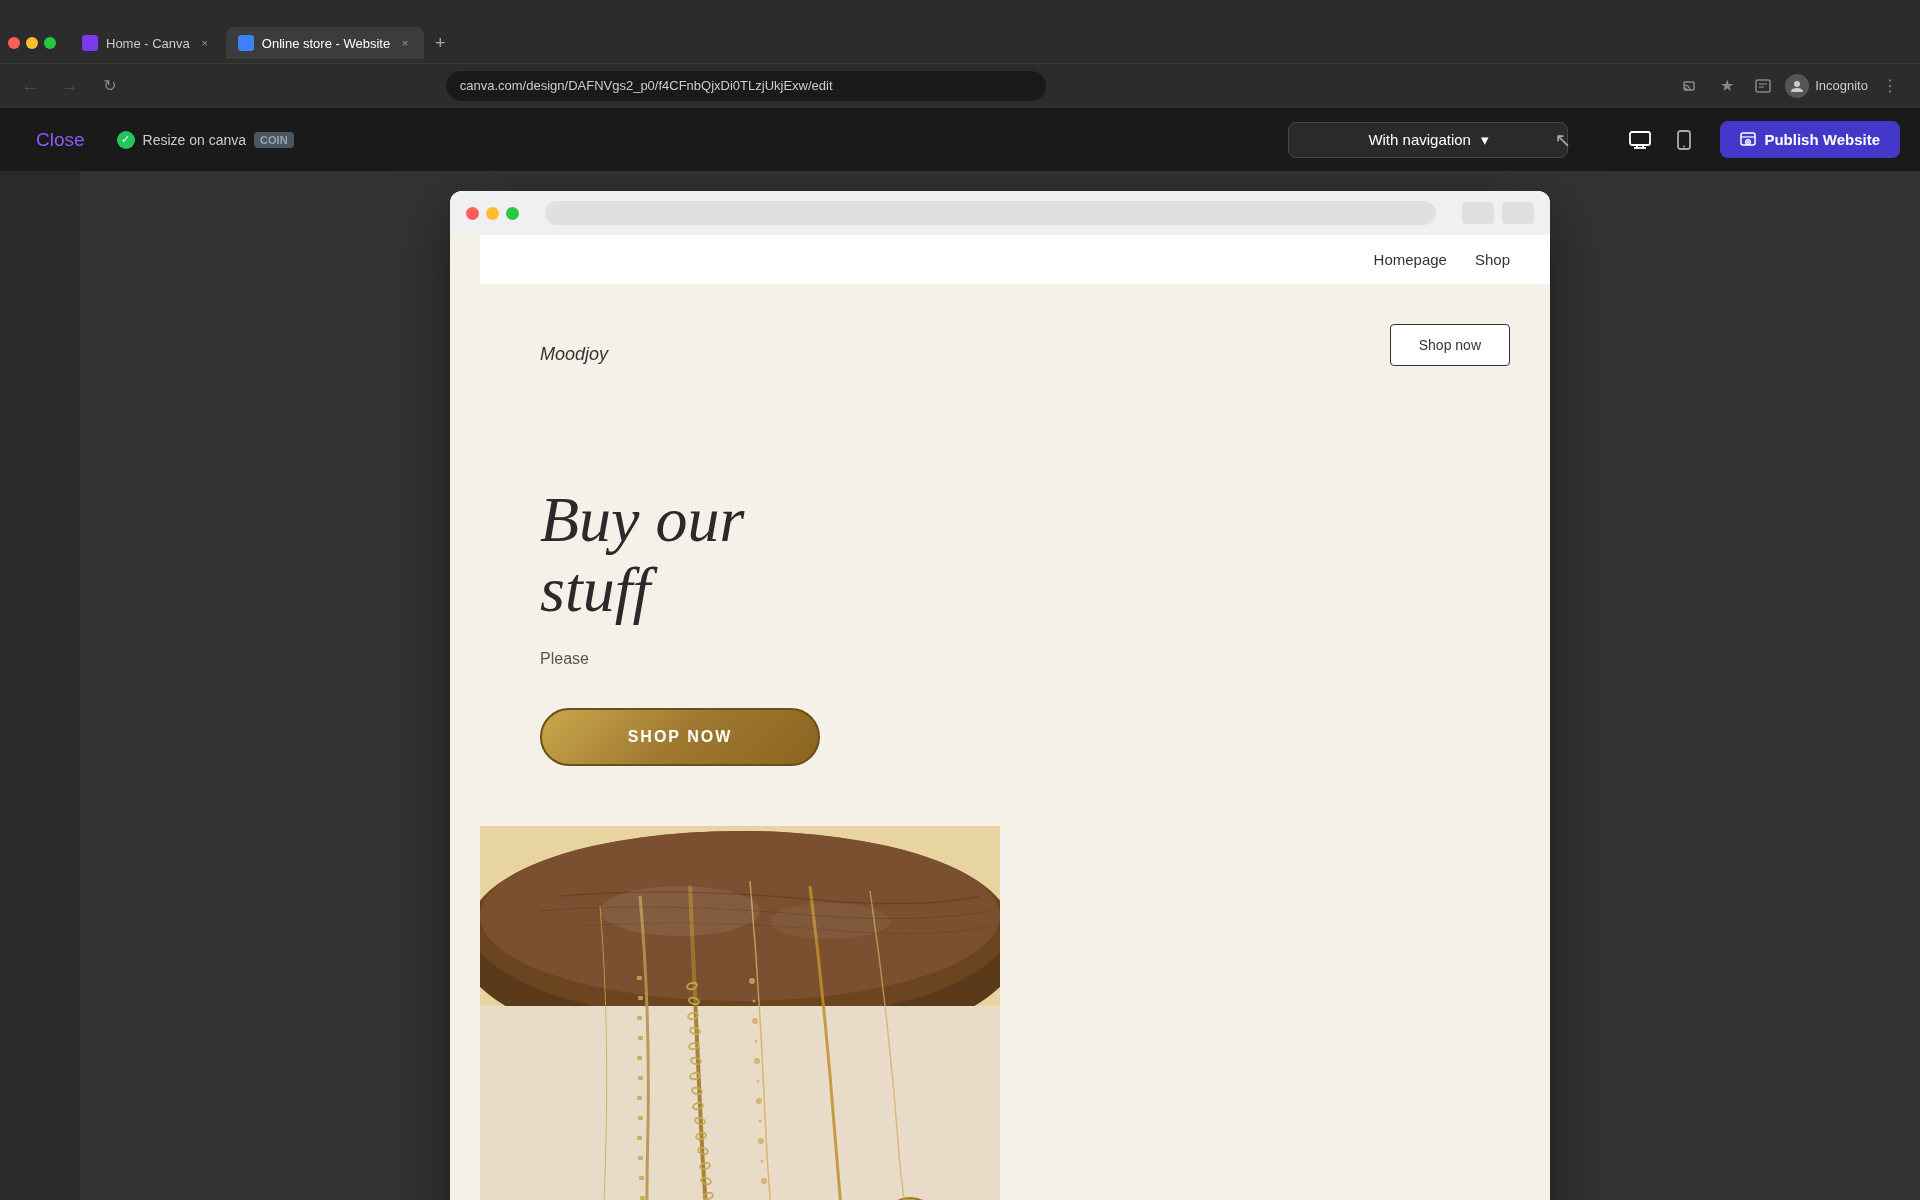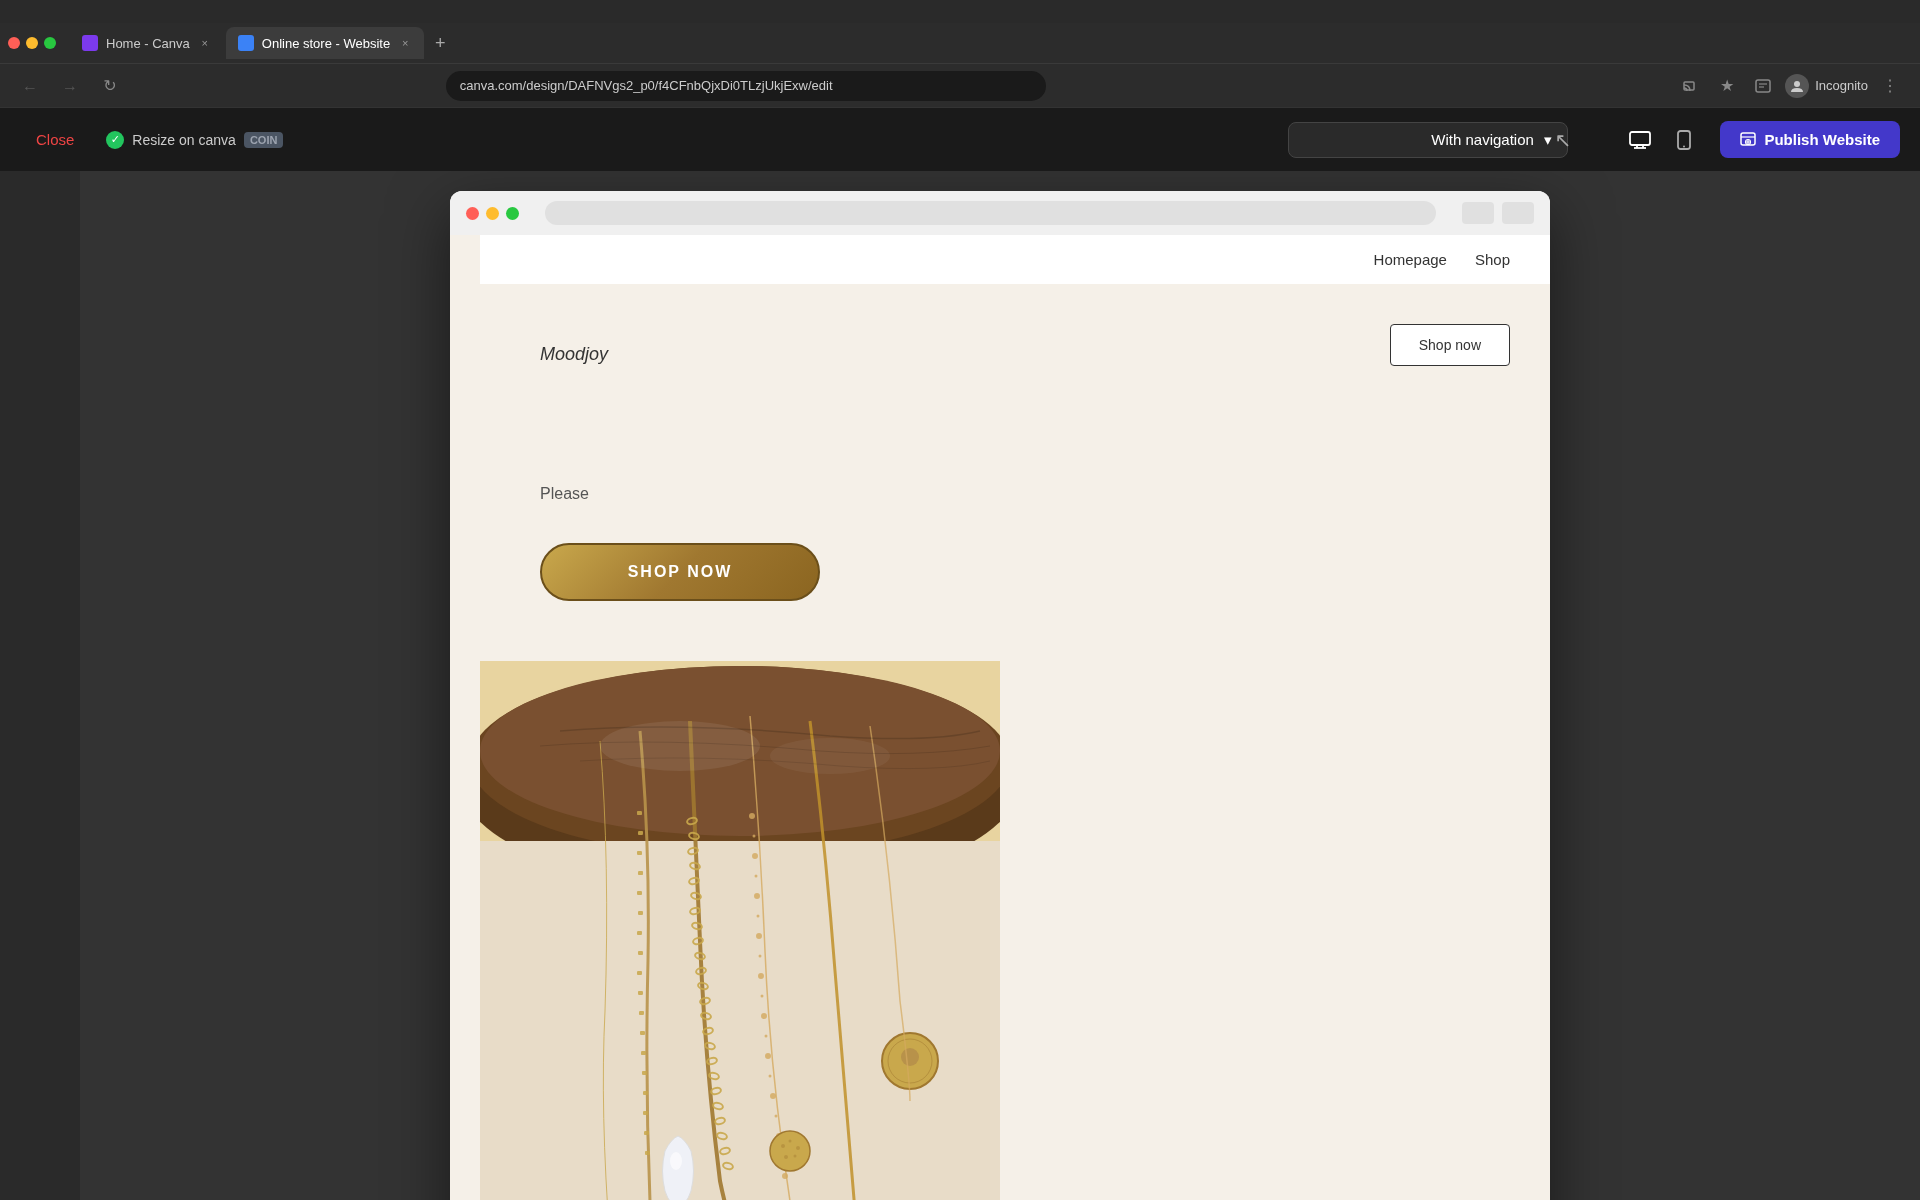--- a/index.html
+++ b/index.html
@@ -184,22 +184,22 @@
       height: 64px;
       background: #1a1a1a;
       border-top: 1px solid #333;
       padding: 0 20px;
       gap: 16px;
     }
 
     .close-btn {
       background: none;
       border: none;
-      color: #ef4444;
-      font-size: 15px;
+      color: #8b5cf6;
+      font-size: 19px;
       cursor: pointer;
       padding: 8px 16px;
       border-radius: 6px;
     }
 
     .resize-mobile-badge {
       display: flex;
       align-items: center;
       gap: 8px;
       color: #ccc;
@@ -234,21 +234,21 @@
       align-items: center;
       gap: 10px;
       background: #2a2a2a;
       border: 1px solid #444;
       border-radius: 8px;
       padding: 8px 16px;
       color: #fff;
       font-size: 15px;
       cursor: pointer;
       min-width: 280px;
-      justify-content: flex-end;
+      justify-content: center;
     }
 
     .toolbar-icons {
       display: flex;
       align-items: center;
       gap: 4px;
       margin-left: 20px;
     }
 
     .toolbar-icon-btn {
@@ -611,20 +611,21 @@
         <div class="website-nav">
           <a class="website-nav-link">Homepage</a>
           <a class="website-nav-link">Shop</a>
         </div>
 
         <div class="website-hero">
 
           <div class="website-hero-text">
             <div class="brand-name">Moodjoy</div>
 
+            <h1 class="hero-title">Buy our<br>stuff</h1>
 
             <p class="hero-subtitle">Please</p>
 
             <button class="shop-now-btn-hero">SHOP NOW</button>
           </div>
 
           <button class="shop-now-btn-inline">Shop now</button>
 
           <div class="website-hero-image">
             <svg width="520" height="660" viewBox="0 0 520 660" xmlns="http://www.w3.org/2000/svg">

